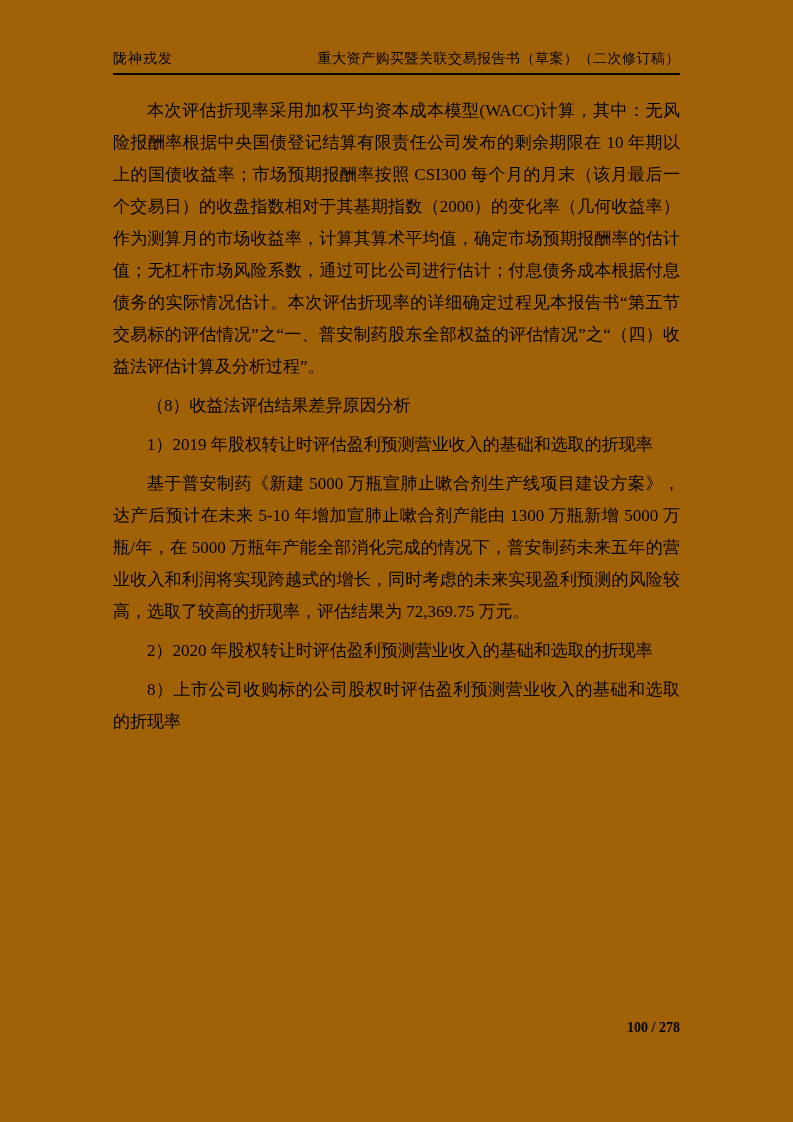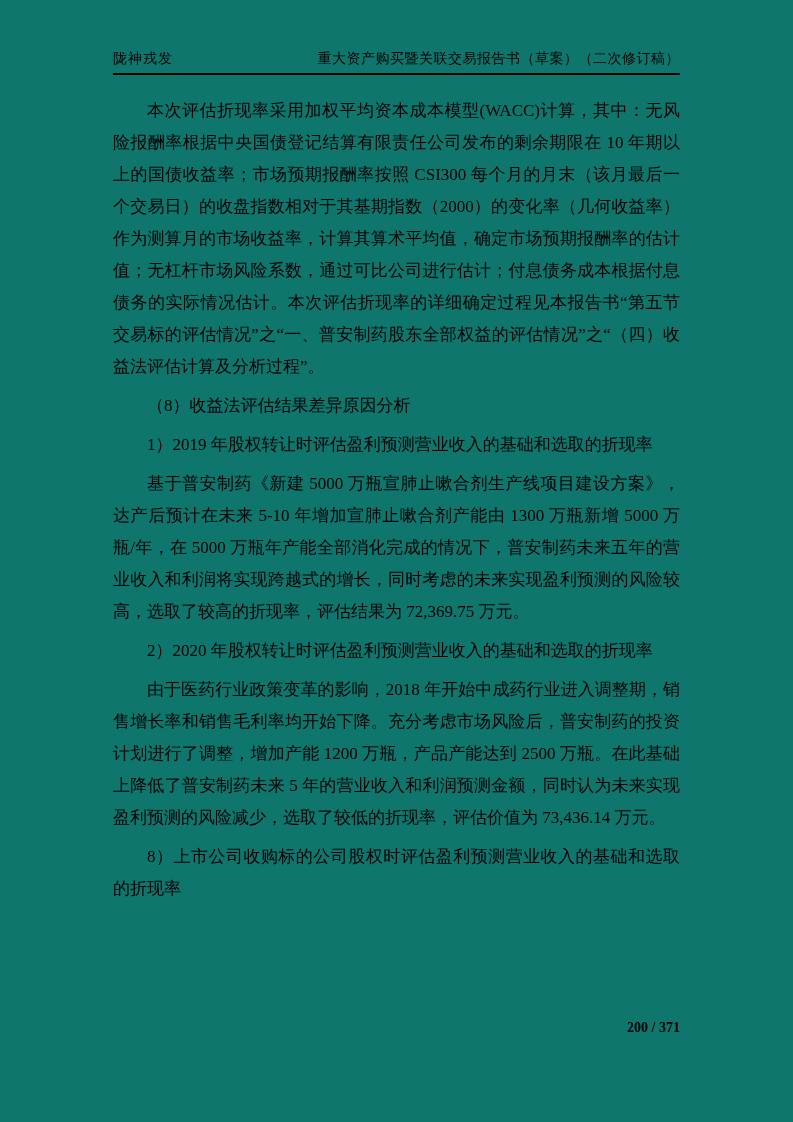--- a/index.html
+++ b/index.html
@@ -4,21 +4,21 @@
 <style>
   html, body {
     margin: 0;
     padding: 0;
     background: #ffffff;
   }
   .page {
     position: relative;
     width: 793px;
     height: 1122px;
-    background: #0f766e;
+    background: #a16207;
     color: #000000;
     font-family: "Liberation Serif", "DejaVu Serif", serif;
     overflow: hidden;
     box-sizing: border-box;
   }
   .header {
     position: absolute;
     top: 50px;
     left: 113px;
     width: 567px;
@@ -70,21 +70,20 @@
     <span class="left">陇神戎发</span>
     <span class="right">重大资产购买暨关联交易报告书（草案）（二次修订稿）</span>
   </div>
 
   <div class="content">
     <p>本次评估折现率采用加权平均资本成本模型(WACC)计算，其中：无风险报酬率根据中央国债登记结算有限责任公司发布的剩余期限在 10 年期以上的国债收益率；市场预期报酬率按照 CSI300 每个月的月末（该月最后一个交易日）的收盘指数相对于其基期指数（2000）的变化率（几何收益率）作为测算月的市场收益率，计算其算术平均值，确定市场预期报酬率的估计值；无杠杆市场风险系数，通过可比公司进行估计；付息债务成本根据付息债务的实际情况估计。本次评估折现率的详细确定过程见本报告书“第五节　交易标的评估情况”之“一、普安制药股东全部权益的评估情况”之“（四）收益法评估计算及分析过程”。</p>
     <p>（8）收益法评估结果差异原因分析</p>
     <p>1）2019 年股权转让时评估盈利预测营业收入的基础和选取的折现率</p>
     <p>基于普安制药《新建 5000 万瓶宣肺止嗽合剂生产线项目建设方案》，达产后预计在未来 5-10 年增加宣肺止嗽合剂产能由 1300 万瓶新增 5000 万瓶/年，在 5000 万瓶年产能全部消化完成的情况下，普安制药未来五年的营业收入和利润将实现跨越式的增长，同时考虑的未来实现盈利预测的风险较高，选取了较高的折现率，评估结果为 72,369.75 万元。</p>
     <p>2）2020 年股权转让时评估盈利预测营业收入的基础和选取的折现率</p>
-    <p>由于医药行业政策变革的影响，2018 年开始中成药行业进入调整期，销售增长率和销售毛利率均开始下降。充分考虑市场风险后，普安制药的投资计划进行了调整，增加产能 1200 万瓶，产品产能达到 2500 万瓶。在此基础上降低了普安制药未来 5 年的营业收入和利润预测金额，同时认为未来实现盈利预测的风险减少，选取了较低的折现率，评估价值为 73,436.14 万元。</p>
     <p>8）上市公司收购标的公司股权时评估盈利预测营业收入的基础和选取的折现率</p>
   </div>
 
   <div class="footer">
-    <span>200 / 371</span>
+    <span>100 / 278</span>
   </div>
 
 </div>
 
 </body></html>

